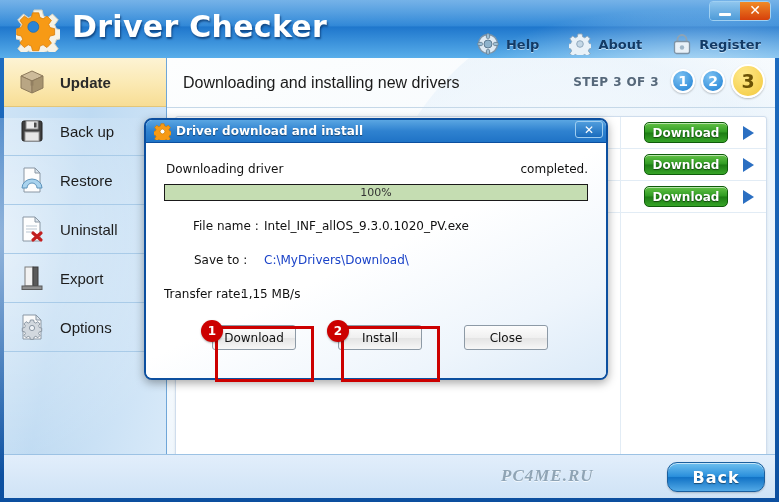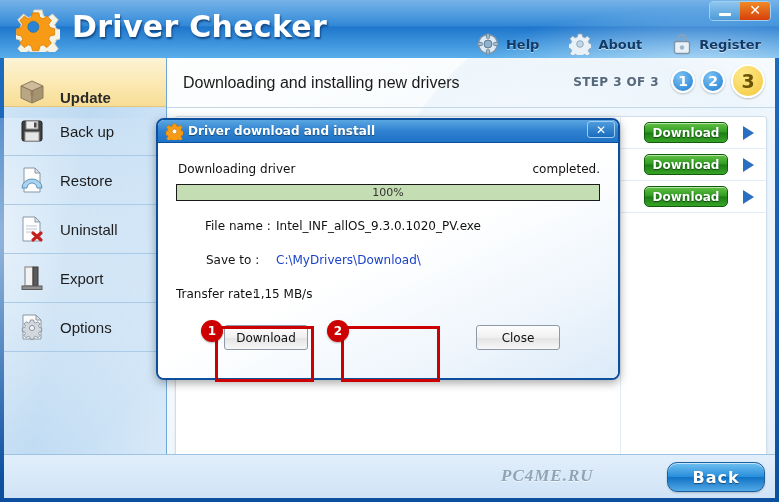--- a/index.html
+++ b/index.html
@@ -104,21 +104,20 @@
     border-bottom: 1px solid #a9cbe8;
     cursor: pointer;
   }
   .side-item .lbl {
     font-size: 15px; color: #1d1d1d;
     font-family: "Liberation Sans", sans-serif;
   }
   .side-item.active {
     background: linear-gradient(180deg,#fdf3d4 0%, #fbe9b2 55%, #f7dd95 100%);
     border-bottom: 1px solid #e3c679;
-    align-items: flex-end;
   }
   .side-item.active .lbl { font-weight: bold; color:#2a2a2a; }
   .side-filler { height: 49px; }
   .side-icon { width: 28px; height: 28px; flex: 0 0 28px; position: relative; }
 
   
   #main {
     flex: 1; position: relative;
     background: linear-gradient(160deg,#fdfefe 0%, #f2f8fd 55%, #dbeaf8 100%);
     overflow: hidden;
@@ -223,21 +222,21 @@
     box-shadow: inset 0 1px 0 rgba(255,255,255,.6), 0 1px 2px rgba(0,0,0,.2);
     color:#fff; font-size:16px; font-weight:bold; letter-spacing:1px;
     display:flex; align-items:center; justify-content:center;
     text-shadow: 0 1px 1px rgba(0,0,0,.45);
     font-family:"DejaVu Sans", sans-serif;
     cursor:pointer;
   }
 
   
   #dialog {
-    position:absolute; left: 156px; top: 118px;
+    position:absolute; left: 144px; top: 118px;
     width: 464px; height: 262px;
     border: 2px solid #0c4f9f; border-radius: 8px;
     background: #ffffff;
     box-shadow: 0 3px 10px rgba(0,0,0,.35);
     overflow: hidden;
   }
   #dlgtitle {
     height: 23px; position: relative;
     background: linear-gradient(180deg,#5aa6e2 0%, #2f82d0 50%, #1f73c6 100%);
     border-bottom: 1px solid #0c4f9f;
@@ -534,20 +533,21 @@
       <div class="dlg-label" id="fn-label">File name :</div>
       <div class="dlg-label" id="fn-value">Intel_INF_allOS_9.3.0.1020_PV.exe</div>
 
       <div class="dlg-label" id="save-label">Save to :</div>
       <div class="dlg-label" id="save-value">C:\MyDrivers\Download\</div>
 
       <div class="dlg-label" id="tr-label">Transfer rate:</div>
       <div class="dlg-label" id="tr-value">1,15 MB/s</div>
 
       <div class="dbtn" id="btn-download">Download</div>
+      <div class="dbtn" id="btn-install">Install</div>
       <div class="dbtn" id="btn-close">Close</div>
     </div>
   </div>
 
   <div class="annbox" id="ann1"></div>
   <div class="annbox" id="ann2"></div>
   <div class="annbadge" id="badge1">1</div>
   <div class="annbadge" id="badge2">2</div>
 
 </div>

